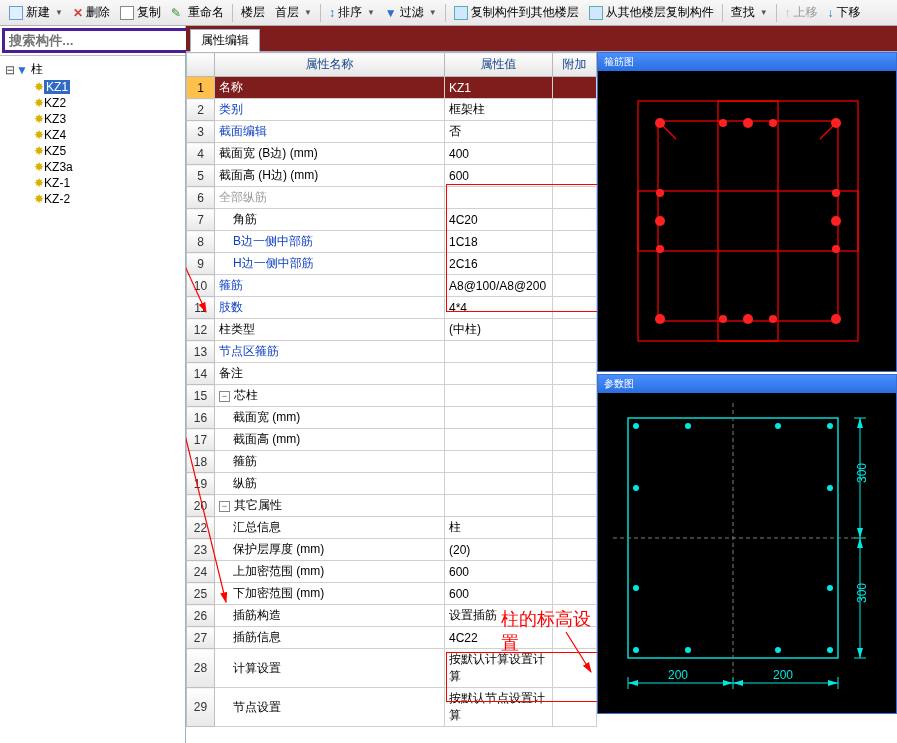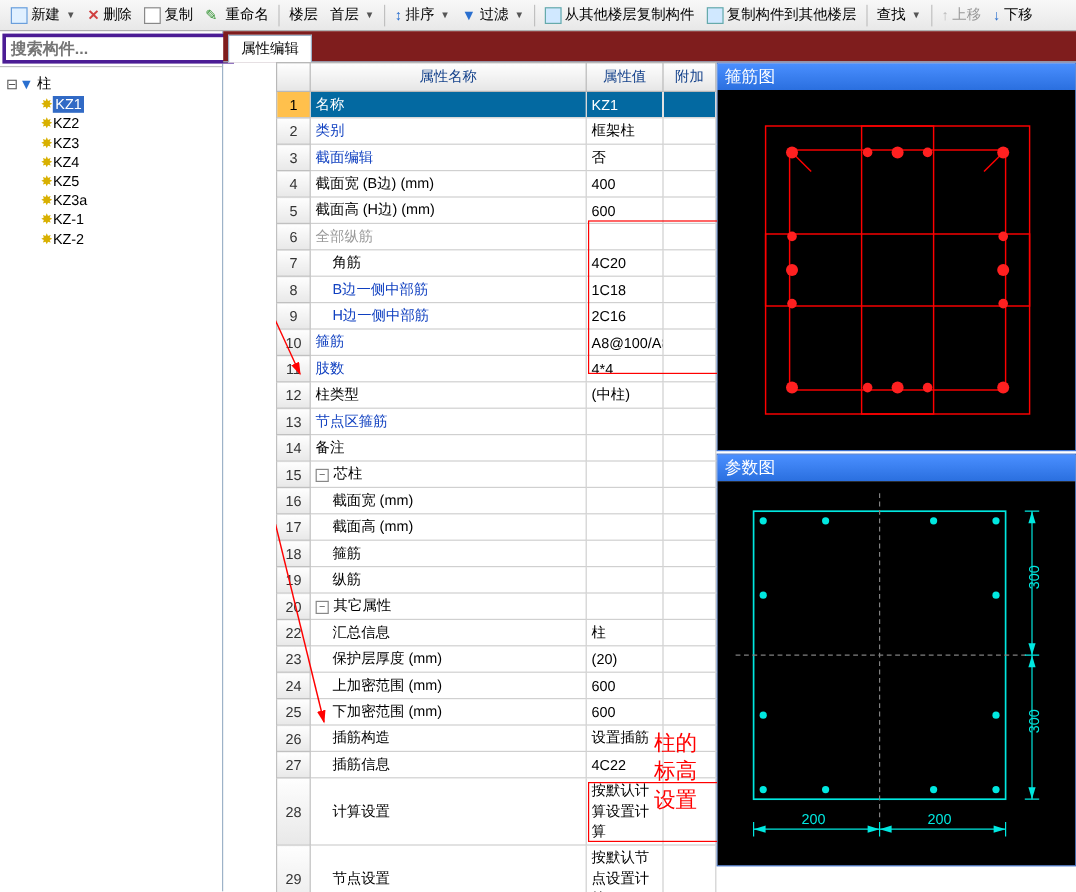--- a/index.html
+++ b/index.html
@@ -24,39 +24,39 @@
 .tree { padding: 4px; flex: 1; overflow: auto; }
 .tree-row { display: flex; align-items: center; padding: 1px 0; cursor: pointer; }
 .tree-toggle { width: 12px; text-align: center; color: #555; }
 .tree-sel { background: #316ac5; color: #fff; padding: 0 2px; }
 
 
 .right-pane { flex: 1; display: flex; flex-direction: column; position: relative; }
 .tab-strip { background: #7f1d1d; border-bottom: 1px solid #9db2c8; padding-top: 2px; }
 .tab-active { display: inline-block; background: #fff; border: 1px solid #9db2c8; border-bottom: 1px solid #fff; padding: 2px 10px; margin-left: 4px; position: relative; top: 1px; }
 
-.content { display: flex; flex: 1; overflow: hidden; margin-left: 44px; }
+.content { display: flex; flex: 1; overflow: hidden; }
 .grid-wrap { flex: 1; overflow: auto; position: relative; }
 
 
 .grid { border-collapse: collapse; width: 100%; table-layout: fixed; }
 .grid th { background: linear-gradient(#fefefe,#e6e6e6); border: 1px solid #b8b8b8; padding: 3px 4px; font-weight: normal; color: #15428b; text-align: center; }
 .grid .rownum { width: 28px; background: linear-gradient(#fefefe,#e8e8e8); border: 1px solid #c0c0c0; text-align: center; color: #333; }
 .grid td { border: 1px solid #d0d0d0; padding: 2px 4px; height: 18px; background: #fff; overflow: hidden; }
-.grid tr.selrow td { background: #0369a1; color: #fff; }
+.grid tr.selrow td { background: #7f1d1d; color: #fff; }
 .grid tr.selrow .rownum { background: #ffc04c; color: #000; }
 .grid .group td.name { color: #999; }
 .grid .link { color: #1040c0; }
 .grid .ind1 { padding-left: 18px; }
 .grid .collapse-btn { display:inline-block; width:11px; height:11px; border:1px solid #888; line-height:9px; font-size:9px; text-align:center; margin-right:4px; color:#555; }
 
 
 .diag-col { width: 300px; display: flex; flex-direction: column; }
 .diag-panel { border: 1px solid #3a6fcf; margin-bottom: 2px; }
-.diag-title { background: linear-gradient(#4a8fff,#2a6fdf); color: #fff; padding: 2px 6px; font-size: 14px; }
+.diag-title { background: linear-gradient(#4a8fff,#2a6fdf); color: #fff; padding: 2px 6px; font-size: 10px; }
 .diag-body { background: #000; position: relative; }
 .diag1 { height: 300px; }
 .diag2 { height: 320px; }
 
 
 .annot-svg { position: absolute; top: 0; left: 0; pointer-events: none; z-index: 50; }
 .annot-text { position: absolute; color: #ff0000; font-size: 18px; font-family: SimSun; z-index: 51; pointer-events: none; }
 .red-box { position: absolute; border: 1px solid #ff0000; pointer-events: none; z-index: 49; }
 
 
@@ -109,25 +109,25 @@
       <span class="tb-dd">▼</span>
     </span>
   <span class="tb-btn">
       <span style="color:#2a6fcf">▼</span>
       <span>过滤</span>
       <span class="tb-dd">▼</span>
     </span>
   <span class="tb-sep"></span>
   <span class="tb-btn">
       <span class="tb-icon" style="background:#d0e8ff;border:1px solid #6aa"></span>
+      <span>复制构件到其他楼层</span>
+    </span>
+  <span class="tb-btn">
+      <span class="tb-icon" style="background:#d0e8ff;border:1px solid #6aa"></span>
       <span>从其他楼层复制构件</span>
-    </span>
-  <span class="tb-btn">
-      <span class="tb-icon" style="background:#d0e8ff;border:1px solid #6aa"></span>
-      <span>复制构件到其他楼层</span>
     </span>
   <span class="tb-sep"></span>
   <span class="tb-btn">
       <span>查找</span>
       <span class="tb-dd">▼</span>
     </span>
   <span class="tb-sep"></span>
   <span class="tb-btn disabled">
       <span style="color:#bbb">↑</span>
       <span>上移</span>

